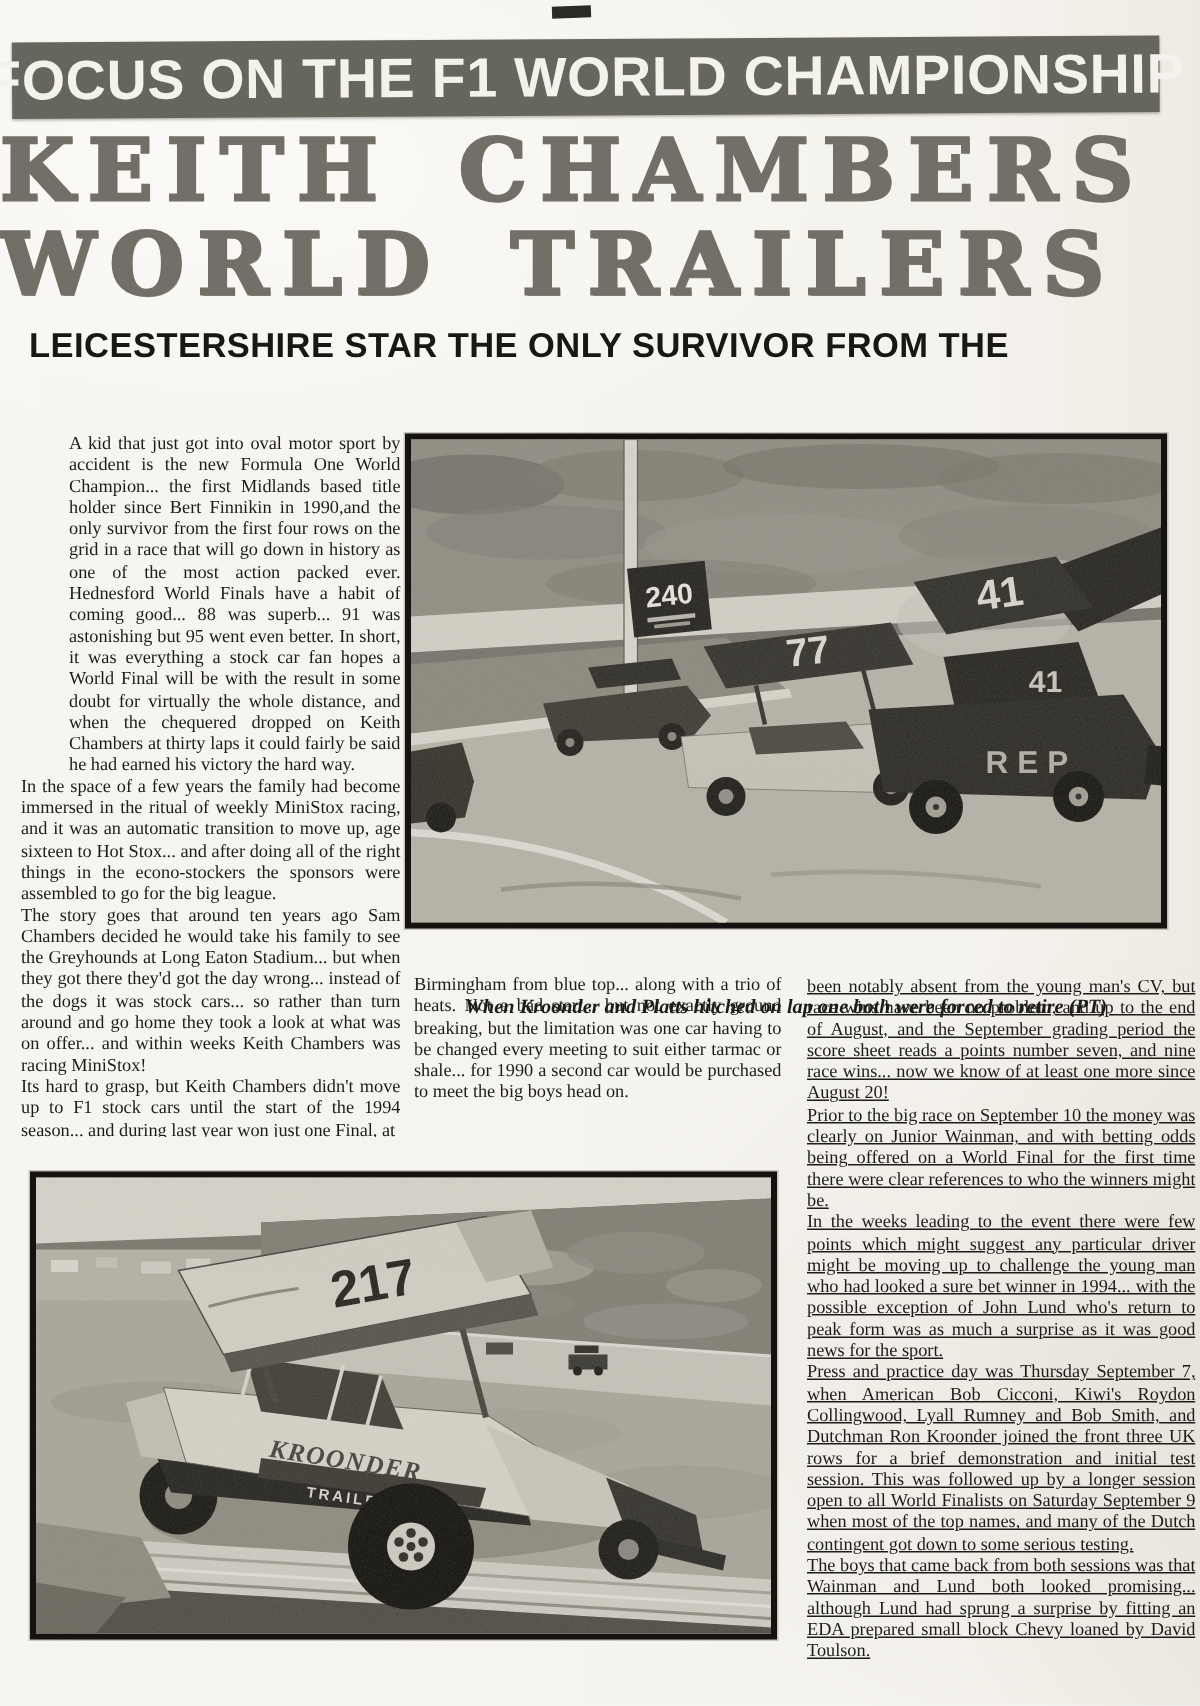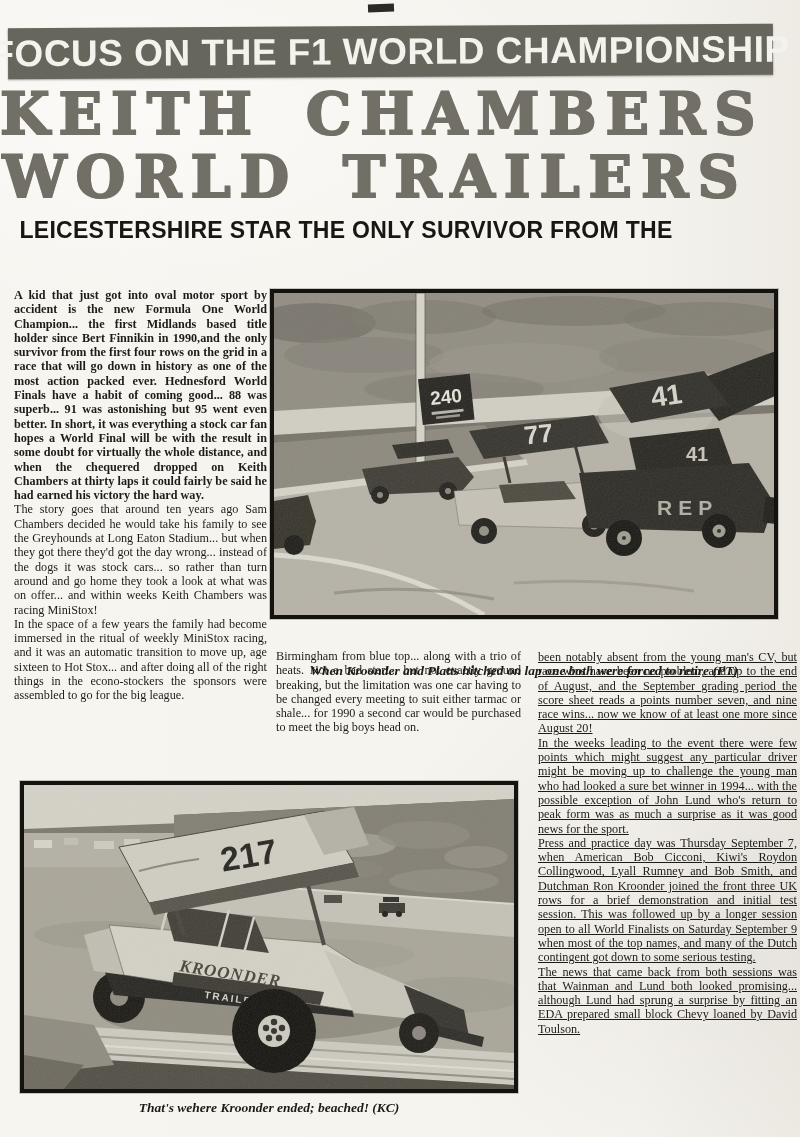--- a/index.html
+++ b/index.html
@@ -19,40 +19,40 @@
   .banner{
     position:absolute;left:8px;top:26px;width:765px;height:51px;
     background:#67665c;transform:rotate(-0.35deg);
     display:flex;align-items:center;justify-content:center;
     box-shadow:0 1px 2px rgba(60,58,50,.4);
   }
   .banner-text{
     font-family:"Liberation Sans",sans-serif;font-weight:bold;
     font-size:37px;letter-spacing:.5px;color:#f4f2ec;white-space:nowrap;
   }
-  .headline{position:absolute;left:0;top:82px;width:750px;text-align:center;line-height:63px;}
+  .headline{position:absolute;left:0;top:82px;width:750px;text-align:left;line-height:63px;}
   .headline-line{
     font-family:"DejaVu Serif",serif;font-weight:bold;
     font-size:57px;letter-spacing:9px;word-spacing:16px;color:#716f66;
     -webkit-text-stroke:2px #716f66;
     text-shadow:1px 1px 0 #8a887e;
     white-space:nowrap;
   }
   .subhead{position:absolute;left:0;top:216px;width:692px;text-align:center;line-height:29px;}
   .subhead-line{
     font-family:"Liberation Sans",sans-serif;font-weight:bold;
     font-size:23px;color:#181713;letter-spacing:.3px;white-space:nowrap;
   }
   .col{
     position:absolute;overflow:hidden;
     font-size:12.2px;line-height:14.3px;color:#1d1c18;
     text-align:justify;
   }
   .col p{margin:0;}
-  .col p.b{font-weight:bold;}
+  .col p.b{font-weight:normal;margin-left:32px;}
   .col-left{left:14px;top:288px;width:253px;height:470px;}
   .col-mid{left:276px;top:649px;width:245px;height:132px;}
   .col-right{left:538px;top:650px;width:259px;height:458px;text-decoration:underline;}
   .photo{
     position:absolute;border:4px solid #14130f;background:#b7b3a8;
     box-shadow:0 0 0 1px rgba(90,88,78,.3);
   }
   .photo-top{left:270px;top:289px;width:500px;height:322px;}
   .photo-bottom{left:20px;top:781px;width:490px;height:304px;}
   .cap{
@@ -79,22 +79,23 @@
     <div class="headline-line">KEITH CHAMBERS</div>
     <div class="headline-line">WORLD TRAILERS</div>
   </div>
 
   <div class="subhead">
     <div class="subhead-line">LEICESTERSHIRE STAR THE ONLY SURVIVOR FROM THE</div>
   </div>
 
   <div class="col col-left">
     <p class="b">A kid that just got into oval motor sport by accident is the new Formula One World Champion... the first Midlands based title holder since Bert Finnikin in 1990,and the only survivor from the first four rows on the grid in a race that will go down in history as one of the most action packed ever. Hednesford World Finals have a habit of coming good... 88 was superb... 91 was astonishing but 95 went even better. In short, it was everything a stock car fan hopes a World Final will be with the result in some doubt for virtually the whole distance, and when the chequered dropped on Keith Chambers at thirty laps it could fairly be said he had earned his victory the hard way.</p>
+    <p>In the space of a few years the family had become immersed in the ritual of weekly MiniStox racing, and it was an automatic transition to move up, age sixteen to Hot Stox... and after doing all of the right things in the econo-stockers the sponsors were assembled to go for the big league.</p>
     <p>The story goes that around ten years ago Sam Chambers decided he would take his family to see the Greyhounds at Long Eaton Stadium... but when they got there they'd got the day wrong... instead of the dogs it was stock cars... so rather than turn around and go home they took a look at what was on offer... and within weeks Keith Chambers was racing MiniStox!</p>
-    <p>In the space of a few years the family had become immersed in the ritual of weekly MiniStox racing, and it was an automatic transition to move up, age sixteen to Hot Stox... and after doing all of the right things in the econo-stockers the sponsors were assembled to go for the big league.</p>
+    <p>Its hard to grasp, but Keith Chambers didn't move up to F1 stock cars until the start of the 1994 season... and during last year won just one Final, at</p>
   </div>
 
   <div class="photo photo-top">
     <svg width="500" height="322" viewBox="0 0 500 322">
       <defs>
         <filter id="grainT" x="0" y="0" width="100%" height="100%">
           <feTurbulence type="fractalNoise" baseFrequency="0.9" numOctaves="2" stitchTiles="stitch"></feTurbulence>
           <feColorMatrix type="matrix" values="0 0 0 0 0.45  0 0 0 0 0.44  0 0 0 0 0.40  0 0 0 0.5 0"></feColorMatrix>
         </filter>
       </defs>
@@ -180,23 +181,24 @@
   </div>
 
   <div class="cap cap-top">When Kroonder and Platts hitched on lap one both were forced to retire (PT)</div>
 
   <div class="col col-mid">
     <p>Birmingham from blue top... along with a trio of heats. Not a bad start... but not exactly ground breaking, but the limitation was one car having to be changed every meeting to suit either tarmac or shale... for 1990 a second car would be purchased to meet the big boys head on.</p>
   </div>
 
   <div class="col col-right">
     <p>been notably absent from the young man's CV, but race wins have been no problem, and up to the end of August, and the September grading period the score sheet reads a points number seven, and nine race wins... now we know of at least one more since August 20!</p>
+    <p>Prior to the big race on September 10 the money was clearly on Junior Wainman, and with betting odds being offered on a World Final for the first time there were clear references to who the winners might be.</p>
     <p>In the weeks leading to the event there were few points which might suggest any particular driver might be moving up to challenge the young man who had looked a sure bet winner in 1994... with the possible exception of John Lund who's return to peak form was as much a surprise as it was good news for the sport.</p>
     <p>Press and practice day was Thursday September 7, when American Bob Cicconi, Kiwi's Roydon Collingwood, Lyall Rumney and Bob Smith, and Dutchman Ron Kroonder joined the front three UK rows for a brief demonstration and initial test session. This was followed up by a longer session open to all World Finalists on Saturday September 9 when most of the top names, and many of the Dutch contingent got down to some serious testing.</p>
-    <p>The news that came back from both sessions was that Wainman and Lund both looked promising... although Lund had sprung a surprise by fitting an EDA prepared small block Chevy loaned by David Toulson.</p>
+    <p>The boys that came back from both sessions was that Wainman and Lund both looked promising... although Lund had sprung a surprise by fitting an EDA prepared small block Chevy loaned by David Toulson.</p>
   </div>
 
   <div class="photo photo-bottom">
     <svg width="490" height="304" viewBox="0 0 490 304">
       <defs>
         <filter id="grainB" x="0" y="0" width="100%" height="100%">
           <feTurbulence type="fractalNoise" baseFrequency="0.9" numOctaves="2" stitchTiles="stitch"></feTurbulence>
           <feColorMatrix type="matrix" values="0 0 0 0 0.45  0 0 0 0 0.44  0 0 0 0 0.40  0 0 0 0.5 0"></feColorMatrix>
         </filter>
       </defs>
@@ -282,15 +284,14 @@
         <circle cx="242" cy="243" r="3.2" fill="#2e2c26"></circle>
         <circle cx="250" cy="246" r="3" fill="#2e2c26"></circle>
         <circle cx="395" cy="248" r="20" fill="#1c1b16"></circle>
           <circle cx="395" cy="248" r="7" fill="#8a867f"></circle>
       </g>
 
       <rect x="0" y="0" width="490" height="304" filter="url(#grainB)" opacity=".38"></rect>
     </svg>
   </div>
 
-  <div class="cap cap-bottom">That's wehere Kroonder ended; beached! (KC)</div>
 
 </div>
 
 </body></html>

